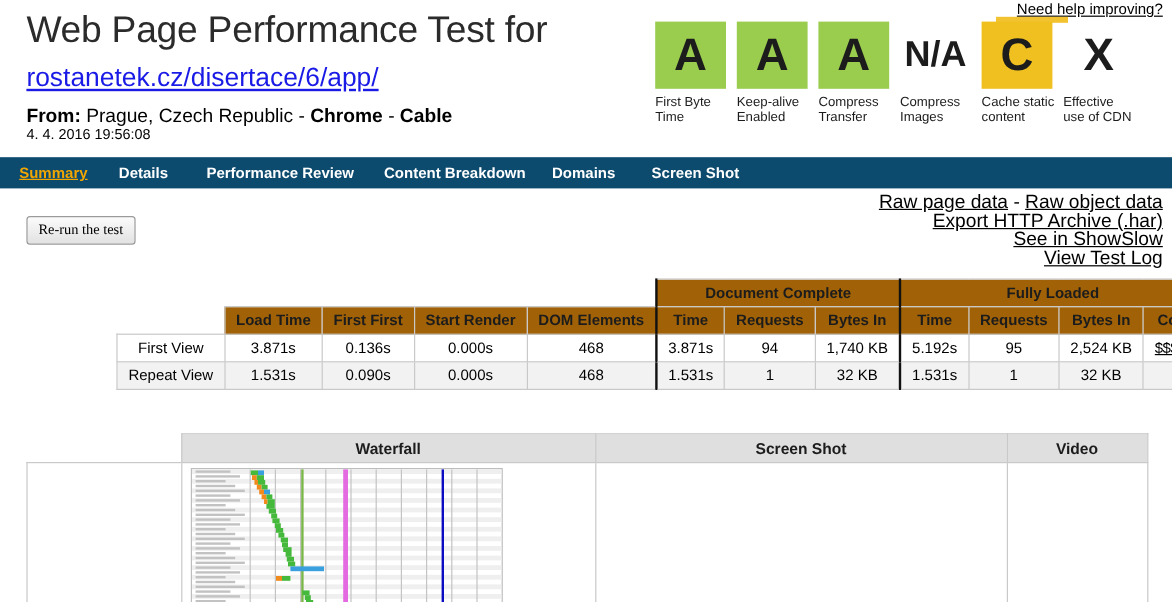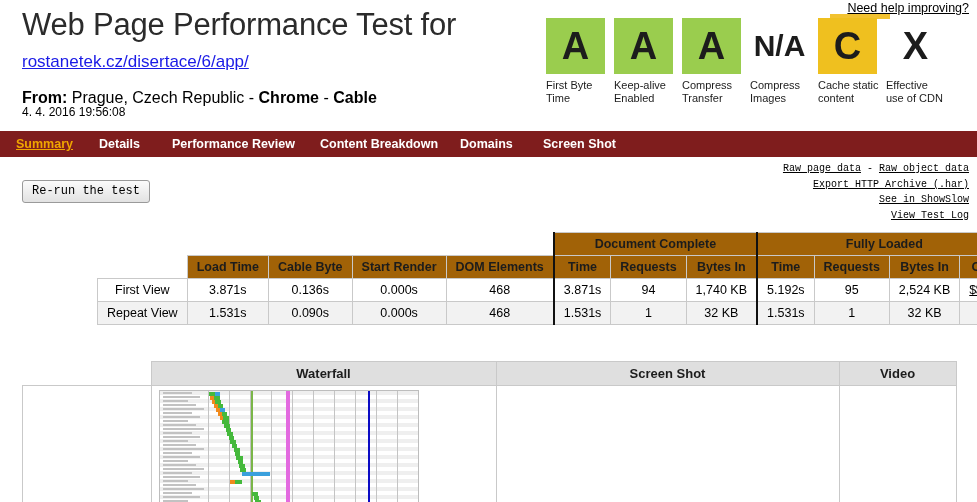--- a/index.html
+++ b/index.html
@@ -29,21 +29,21 @@
     left: 22px; top: 7px;
     font-size: 31px;
     font-weight: normal;
     color: #2b2b2b;
     letter-spacing: -0.2px;
     white-space: nowrap;
   }
   .page-url {
     position: absolute;
     left: 22px; top: 52px;
-    font-size: 17px;
+    font-size: 22px;
     color: #1a1ae6;
     text-decoration: underline;
     white-space: nowrap;
     cursor: pointer;
   }
   .from-line {
     position: absolute;
     left: 22px; top: 89px;
     font-size: 16px;
     white-space: nowrap;
@@ -104,21 +104,21 @@
     color: #1c1c1c;
     width: 62px;
   }
 
   
   .navbar {
     position: absolute;
     left: 0; top: 131px;
     width: 977px;
     height: 26px;
-    background: #7f1d1d;
+    background: #0c4a6e;
   }
   .nav-item {
     position: absolute;
     top: 6px;
     font-size: 12.5px;
     font-weight: bold;
     color: #ffffff;
     white-space: nowrap;
     cursor: pointer;
   }
@@ -132,34 +132,33 @@
     position: absolute;
     left: 24px; top: 162px;
     font-size: 12px;
     white-space: nowrap;
   }
   .rerun-btn {
     position: absolute;
     left: 22px; top: 180px;
     padding: 3px 9px 4px 9px;
     font-size: 12px;
-    font-family: Liberation Mono, monospace;
+    font-family: Liberation Serif, serif;
     color: #000;
     background: linear-gradient(#fbfbfb, #e2e2e2);
     border: 1px solid #9a9a9a;
     border-radius: 3px;
     cursor: pointer;
   }
   .side-links {
     position: absolute;
     right: 8px; top: 161px;
     text-align: right;
-    font-size: 10px;
+    font-size: 16px;
     line-height: 15.5px;
-    font-family: Liberation Mono, monospace;
   }
   .side-links a {
     color: #000000;
     text-decoration: underline;
     cursor: pointer;
   }
   .side-links .sep { text-decoration: none; }
 
   
   .results-wrap {
@@ -336,21 +335,21 @@
           <th class="blank"></th>
           <th class="blank"></th>
           <th class="blank"></th>
           <th class="blank"></th>
           <th colspan="3" class="bl br">Document Complete</th>
           <th colspan="4" class="br">Fully Loaded</th>
         </tr>
         <tr>
           <th class="blank"></th>
           <th>Load Time</th>
-          <th>Cable Byte</th>
+          <th>First First</th>
           <th>Start Render</th>
           <th>DOM Elements</th>
           <th class="bl">Time</th>
           <th>Requests</th>
           <th class="br">Bytes In</th>
           <th>Time</th>
           <th>Requests</th>
           <th>Bytes In</th>
           <th class="br">Cost</th>
         </tr>

